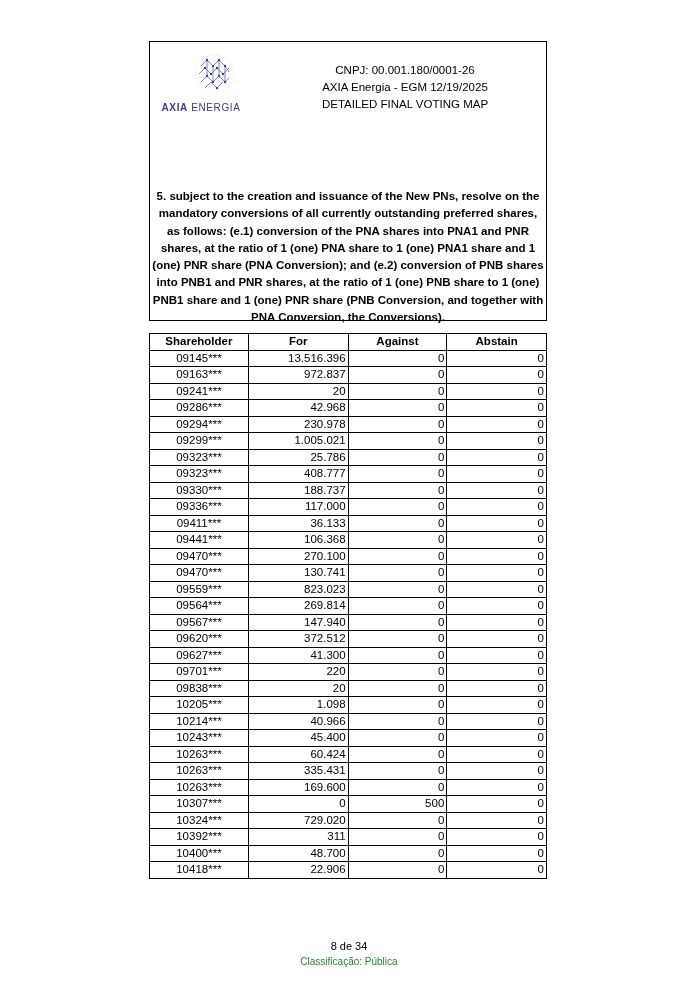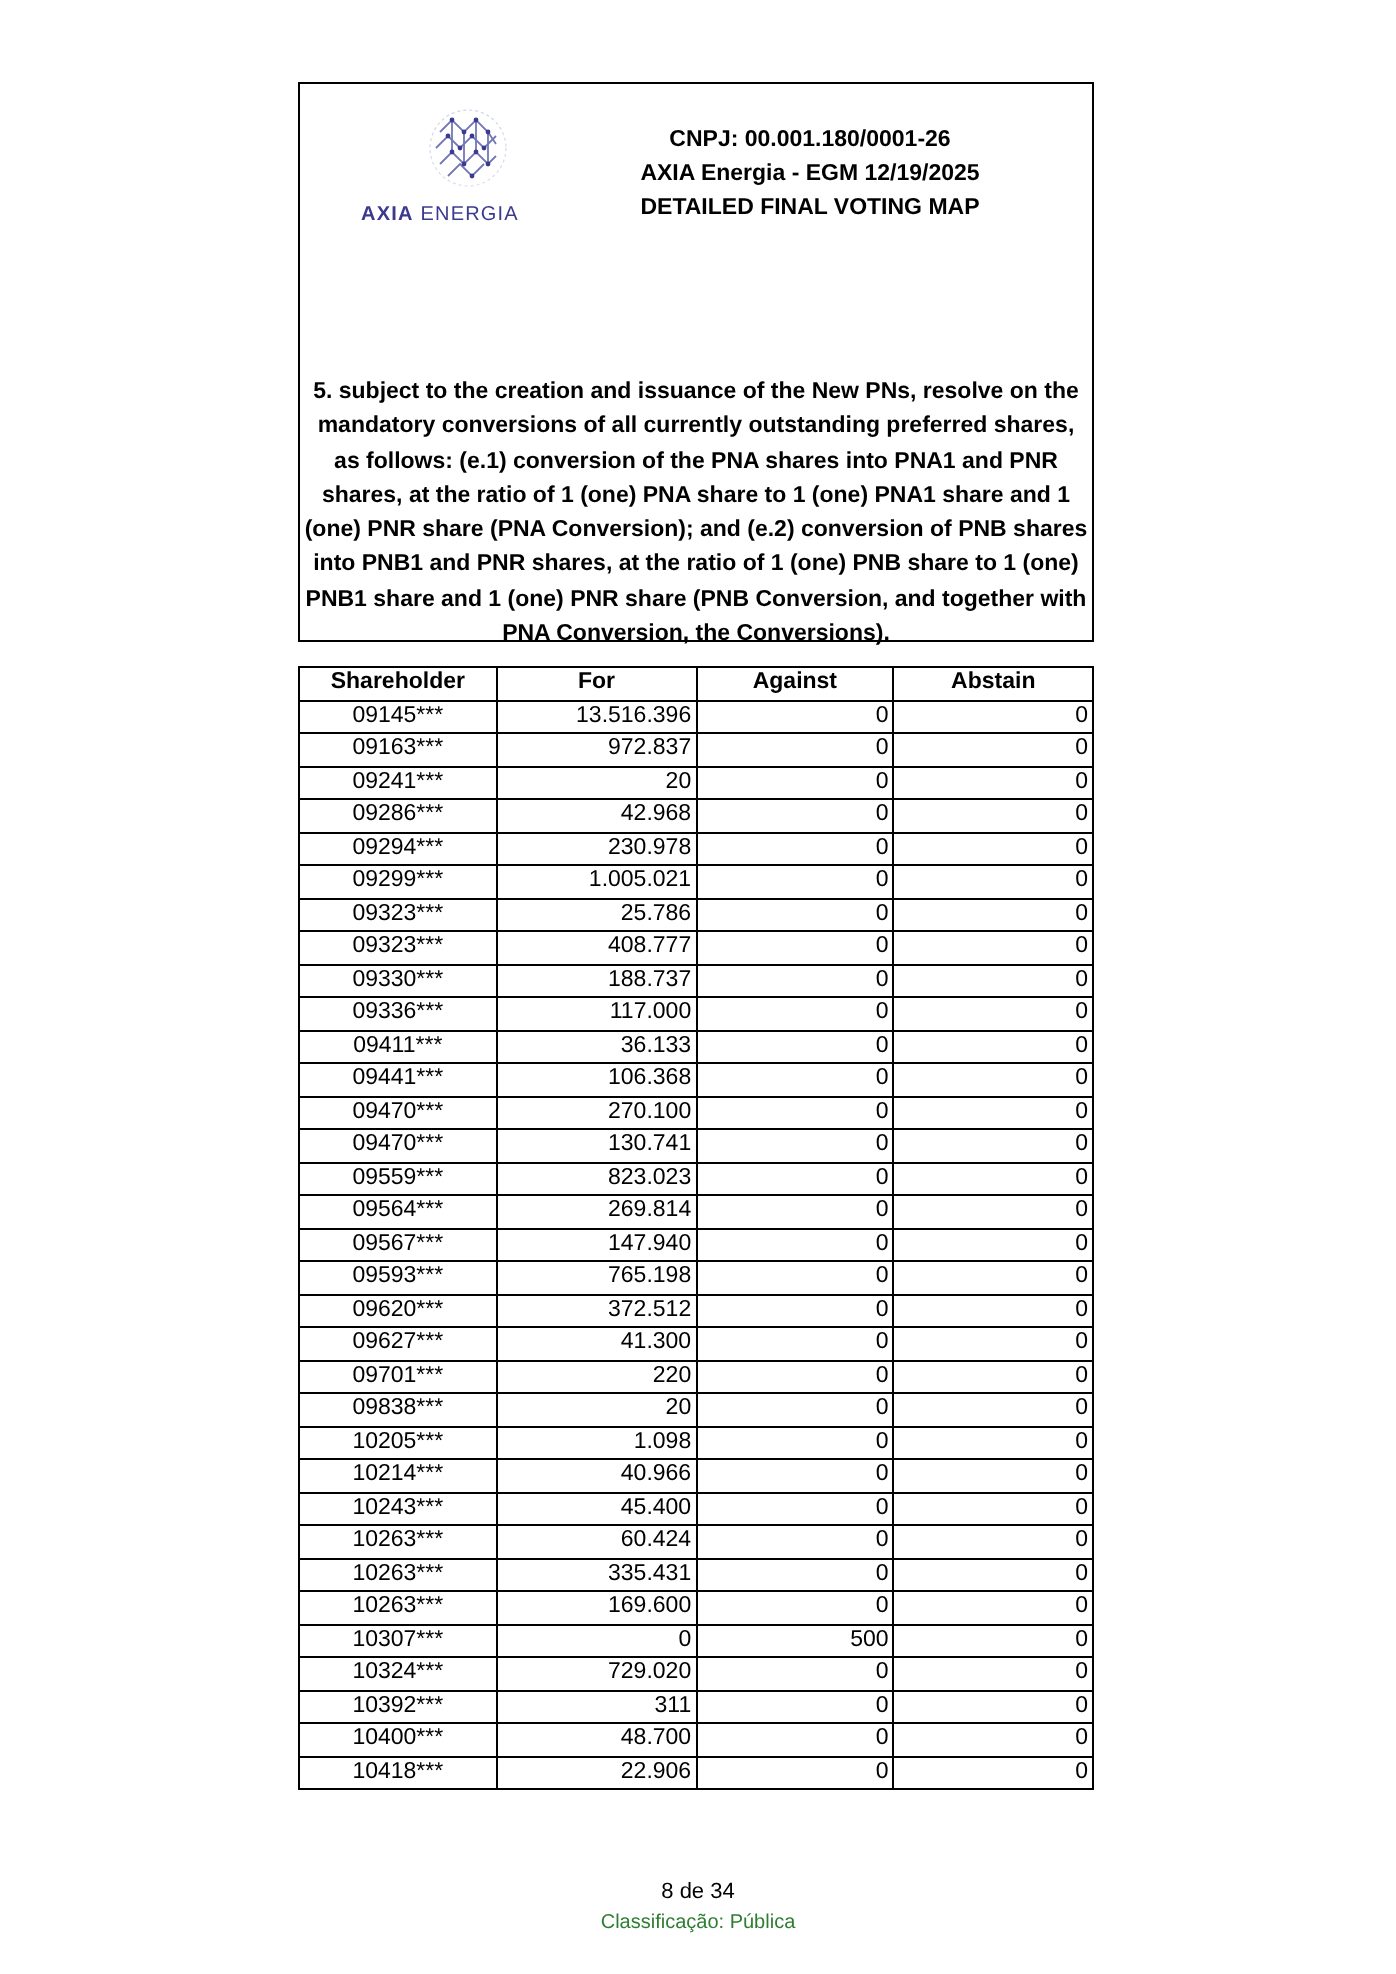--- a/index.html
+++ b/index.html
@@ -1,22 +1,22 @@
 <!DOCTYPE html>
 <html><head>
 <meta charset="utf-8">
 <style>
   html, body { margin: 0; padding: 0; background: #ffffff; }
   body { width: 698px; height: 987px; position: relative; font-family: "Liberation Sans", sans-serif; color: #000; }
   .frame { position: absolute; left: 149px; top: 41px; width: 398px; height: 280px; border: 1.5px solid #000; box-sizing: border-box; }
-  .logo { position: absolute; left: 20px; top: 8px; width: 100px; height: 60px; }
+  .logo { position: absolute; left: 1px; top: 8px; width: 100px; height: 60px; }
   .logo svg { position: absolute; left: 42px; top: 2px; }
   .logo-text { position: absolute; left: 0; top: 52px; width: 100px; text-align: center; font-size: 10px; letter-spacing: 0.6px; color: #3b3a8f; white-space: nowrap; }
   .logo-text b { font-weight: bold; }
-  .header-text { position: absolute; left: 120px; top: 20px; width: 270px; text-align: center; font-weight: bold; font-size: 11.5px; line-height: 17px; }
+  .header-text { position: absolute; left: 120px; top: 20px; width: 270px; text-align: center; font-weight: normal; font-size: 11.5px; line-height: 17px; }
   .resolution { position: absolute; left: 2px; top: 122px; width: 392px; text-align: center; font-weight: bold; font-size: 11.5px; line-height: 17.3px; margin-top: 24px; }
   table.votes { position: absolute; left: 149px; top: 321px; width: 398px; border-collapse: collapse; font-size: 11.5px; margin-top: 12px; }
   table.votes th, table.votes td { border: 1px solid #000; height: 16.5px; padding: 0 2px; line-height: 15px; box-sizing: border-box; }
   table.votes th { font-weight: bold; text-align: center; border-top: 1.5px solid #000; }
   table.votes td.num { text-align: right; }
   table.votes td.name { text-align: center; padding-left: 2px; }
   col.c1 { width: 99px; } col.c2 { width: 100px; } col.c3 { width: 99px; } col.c4 { width: 100px; }
   .page-num { position: absolute; left: 0; top: 940px; width: 698px; text-align: center; font-size: 11px; }
   .classif { position: absolute; left: 0; top: 956px; width: 698px; text-align: center; font-size: 10px; color: #2e7d32; }
 </style>
@@ -178,26 +178,20 @@
         <td class="num">0</td>
         <td class="num">0</td>
       </tr>
       <tr>
         <td class="name">09567***</td>
         <td class="num">147.940</td>
         <td class="num">0</td>
         <td class="num">0</td>
       </tr>
       <tr>
-        <td class="name">09593***</td>
-        <td class="num">765.198</td>
-        <td class="num">0</td>
-        <td class="num">0</td>
-      </tr>
-      <tr>
         <td class="name">09620***</td>
         <td class="num">372.512</td>
         <td class="num">0</td>
         <td class="num">0</td>
       </tr>
       <tr>
         <td class="name">09627***</td>
         <td class="num">41.300</td>
         <td class="num">0</td>
         <td class="num">0</td>

